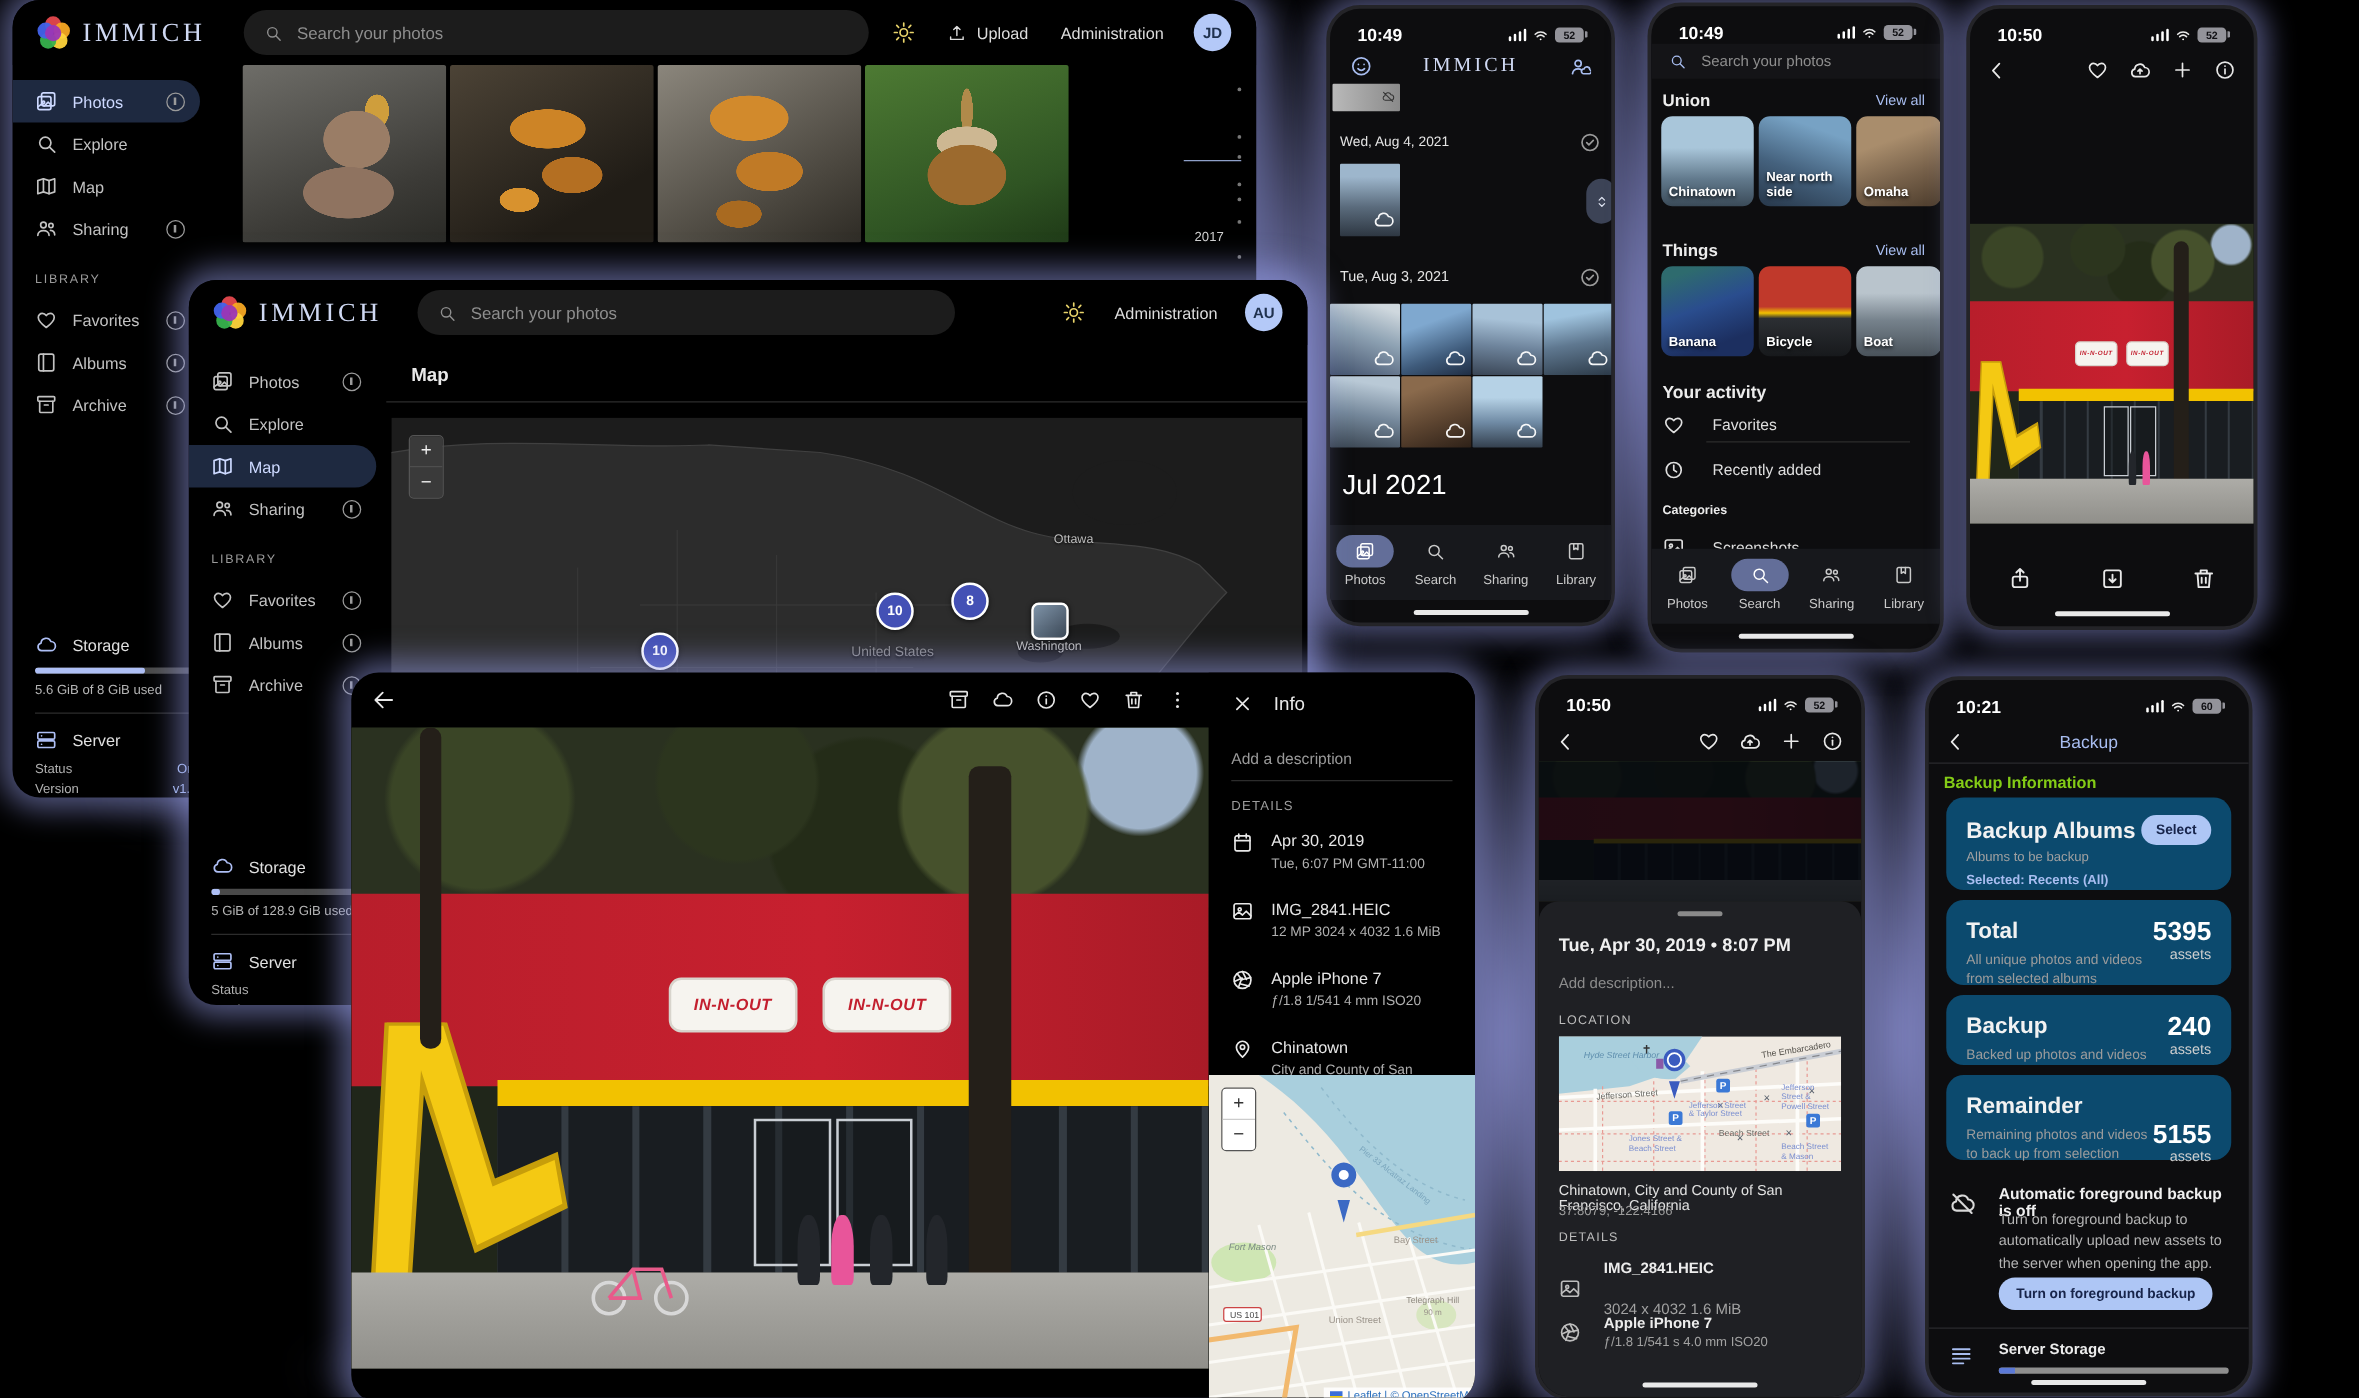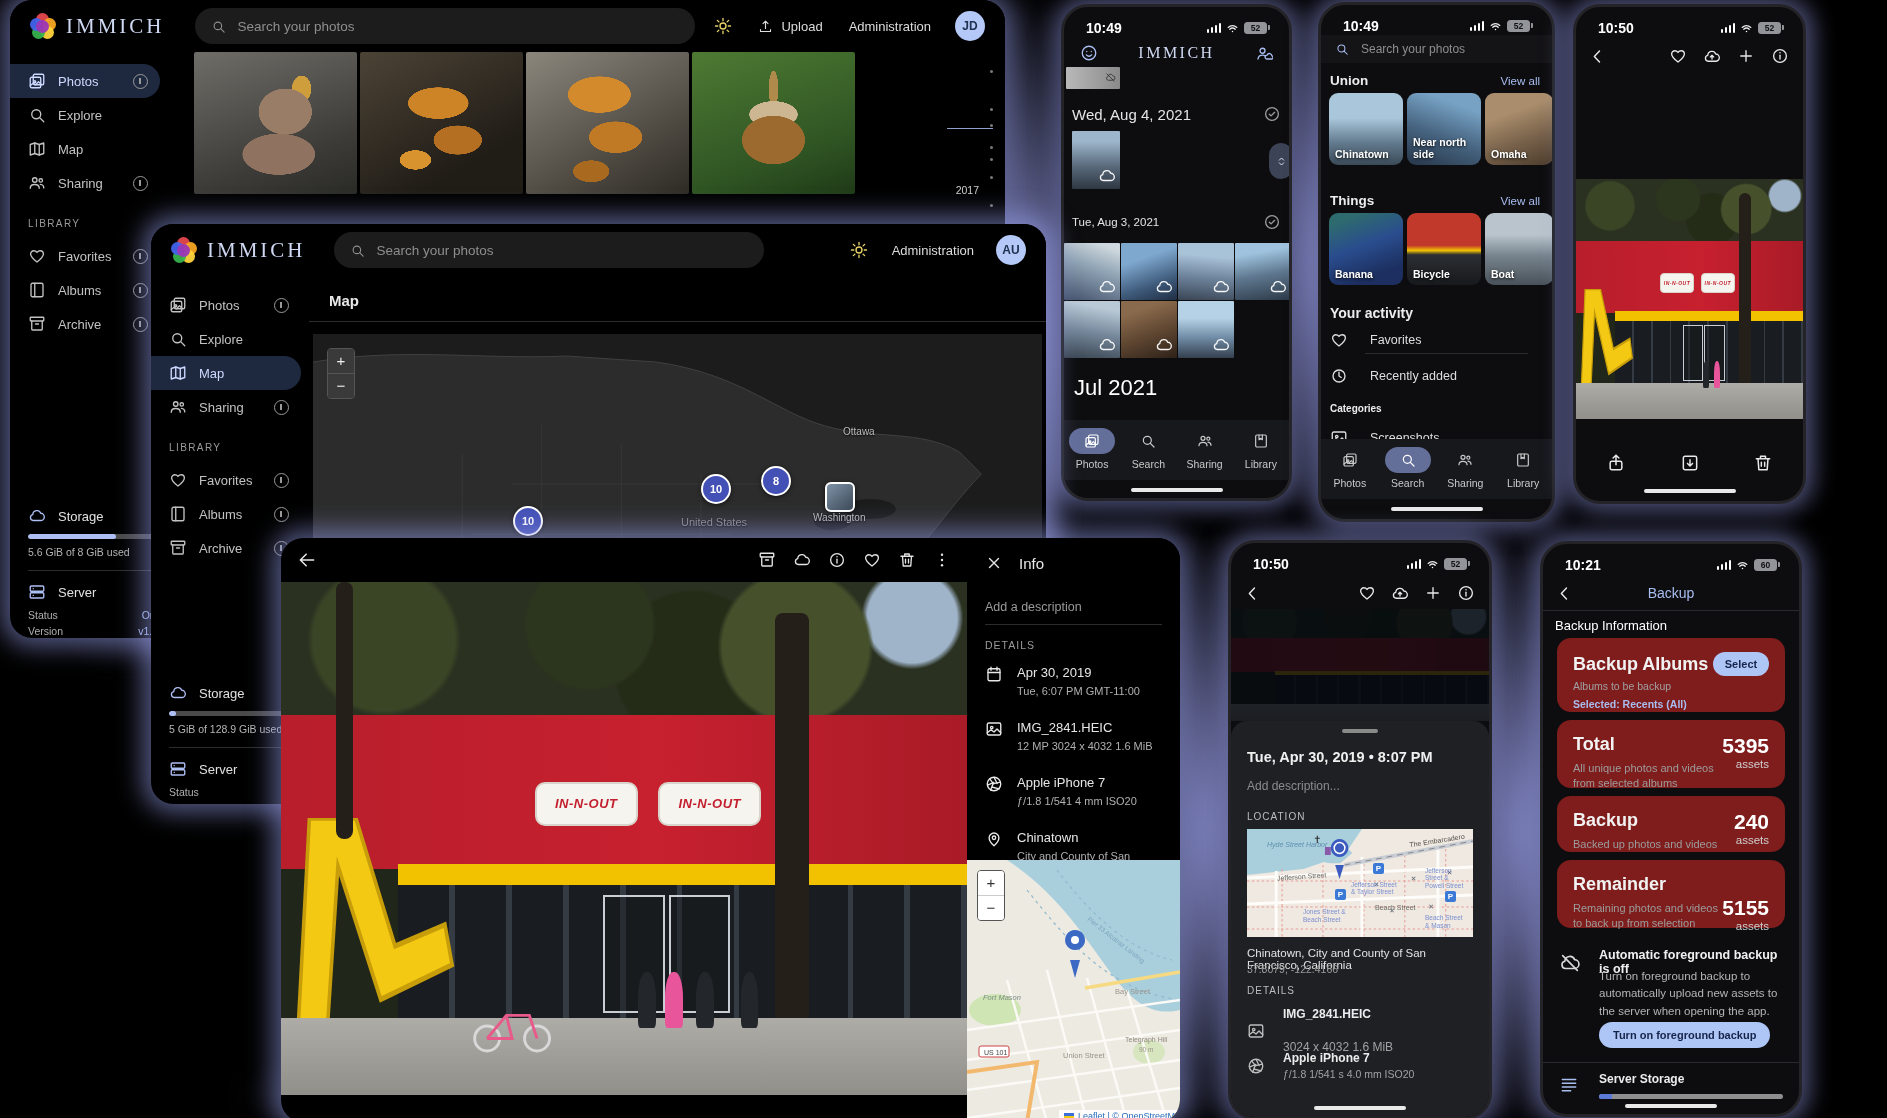--- a/index.html
+++ b/index.html
@@ -88,21 +88,21 @@
   .pnav .pill.on{background:#636e99}
   .homebar{position:absolute;left:50%;transform:translateX(-50%);width:92px;height:4px;border-radius:3px;background:#e9e9e9}
   .chk{width:17px;height:17px;color:#9a9a9a}
   .cloudbdg{position:absolute;right:4px;bottom:4px;width:13px;height:13px;color:#fff;opacity:.95}
   .tile{border-radius:1px}
   .ptcard{position:absolute;width:74px;height:72px;border-radius:9px;overflow:hidden;display:flex;align-items:flex-end;padding:5px 6px;box-sizing:border-box;font-size:10.5px;font-weight:700;color:#fff;text-shadow:0 1px 3px rgba(0,0,0,.9)}
   .sechdr{font-size:13.5px;font-weight:700;color:#ececec}
   .viewall{font-size:11.5px;color:#a8bdf0}
   .actrow{display:flex;align-items:center;gap:22px;font-size:12.5px;color:#dedede}
   
-  .bcard{position:absolute;left:14px;right:14px;background:#7f1d1d;border-radius:14px;box-sizing:border-box;padding:14px 16px}
+  .bcard{position:absolute;left:14px;right:14px;background:#0c4a6e;border-radius:14px;box-sizing:border-box;padding:14px 16px}
   .bct{font-size:18px;font-weight:700;color:#f2f2f2}
   .bcv{font-size:21px;font-weight:700;color:#fff;text-align:right}
   .bcu{font-size:11.5px;color:#cfcfcf;text-align:right}
   .bcs{font-size:11px;color:#9c9c9c;margin-top:6px;line-height:1.4}
   .bluebtn{background:#aec6f5;color:#17244a;font-weight:700;border-radius:16px;display:inline-flex;align-items:center;justify-content:center}
   
   .pbox{position:absolute;width:11px;height:11px;border-radius:2px;background:#3b79d6;color:#fff;font-size:8px;font-weight:700;display:flex;align-items:center;justify-content:center}
   text{font-family:"Liberation Sans",sans-serif}
 </style>
 </head>
@@ -714,21 +714,21 @@
     <svg class="ic" style="color:#a8bdf0">
         <use href="#i-usercloud"></use>
       </svg>
   </div>
   <div class="abs tile" style="left:2px;top:60px;width:54px;height:22px;background:linear-gradient(90deg,#b9b9b9,#8a8a8a)">
     <svg class="ic" style="width:11px;height:11px;position:absolute;right:4px;top:5px;color:#333">
         <use href="#i-cloud-off"></use>
       </svg>
   </div>
   <div class="abs row" style="left:8px;right:8px;top:98px;justify-content:space-between">
-    <span style="font-size:15px;color:#e4e4e4">Wed, Aug 4, 2021</span>
+    <span style="font-size:11px;color:#e4e4e4">Wed, Aug 4, 2021</span>
     <svg class="ic chk">
         <use href="#i-checkcircle"></use>
       </svg>
   </div>
   <div class="abs tile" style="left:8px;top:124px;width:48px;height:58px;background:linear-gradient(180deg,#9db6cc 18%,#5a6b7c 60%,#2e3742)">
     <svg class="ic cloudbdg">
         <use href="#i-cloud"></use>
       </svg>
   </div>
   <div class="abs" style="right:-4px;top:136px;width:24px;height:36px;border-radius:18px;background:#3c4356;display:flex;align-items:center;justify-content:center">
@@ -1141,21 +1141,21 @@
     </span>
   </div>
   <div class="abs row" style="left:0;right:0;top:36px;height:26px">
     <svg class="ic" style="width:19px;height:19px;margin-left:12px">
         <use href="#i-chevleft"></use>
       </svg>
     <span style="flex:1;text-align:center;font-size:14px;color:#a8bdf0">Backup</span>
     <span style="width:31px"></span>
   </div>
   <div class="divline" style="position:absolute;left:0;right:0;top:66px;border-color:#2a2a2e"></div>
-  <div class="abs" style="left:12px;top:74px;font-size:13px;font-weight:400;color:#ffffff">Backup Information</div>
+  <div class="abs" style="left:12px;top:74px;font-size:13px;font-weight:700;color:#84cc16">Backup Information</div>
 
   <div class="bcard" style="top:94px;height:74px">
     <div class="row" style="justify-content:space-between">
       <span class="bct">Backup Albums</span>
       <span class="bluebtn" style="width:56px;height:24px;font-size:11px">Select</span>
     </div>
     <div style="font-size:10.5px;color:#a0a0a0;margin-top:4px">Albums to be backup</div>
     <div style="font-size:10.5px;font-weight:700;color:#a8bdf0;margin-top:6px">Selected: Recents (All)</div>
   </div>
 

